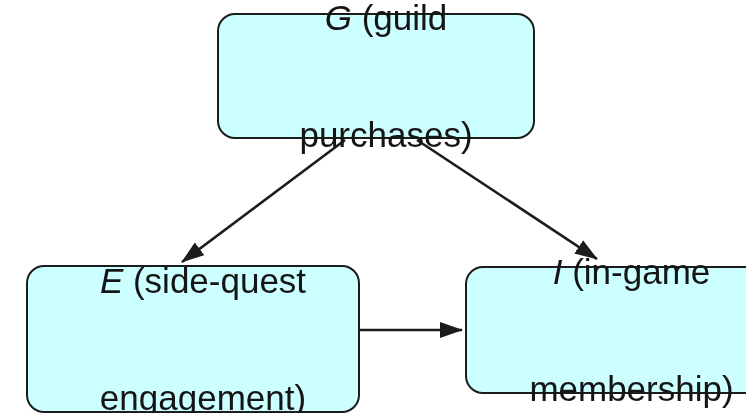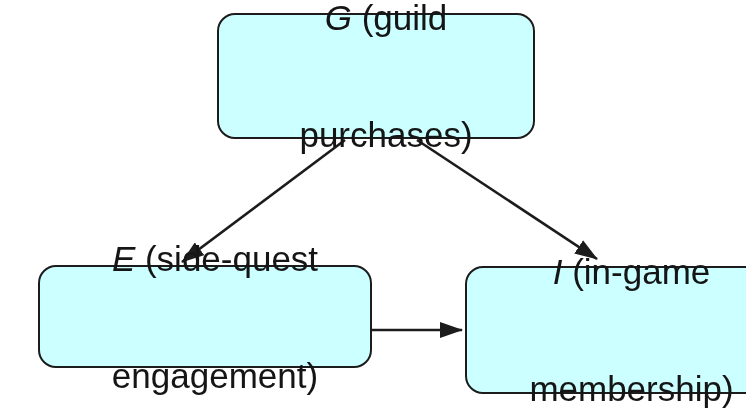--- a/index.html
+++ b/index.html
@@ -37,21 +37,21 @@
     background: var(--node-fill);
     border: 2.5px solid var(--node-border);
     border-radius: 18px;
     display: flex;
     align-items: center;
     justify-content: center;
     text-align: center;
     padding-left: 20px;
   }
   .node-g { left: 217px; top: 13px;  width: 318px; height: 126px; }
-  .node-e { left: 38px;  top: 265px; width: 334px; height: 103px; }
+  .node-e { left: 26px;  top: 265px; width: 334px; height: 148px; }
   .node-i { left: 465px; top: 266px; width: 313px; height: 128px; text-align: center; }
 
   .node-label {
     color: var(--text);
     font-size: 35px;
     line-height: 39px;
     white-space: pre;
   }
   .node-label .line { display: block; }
   .node-label em {

